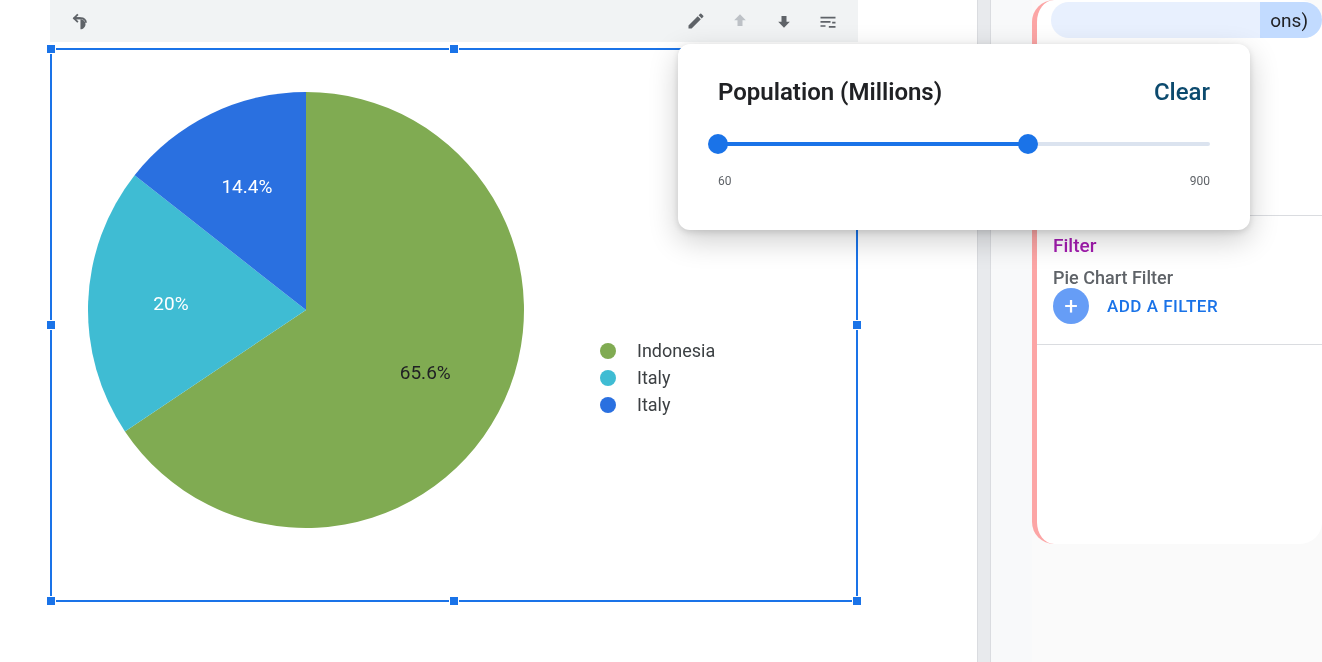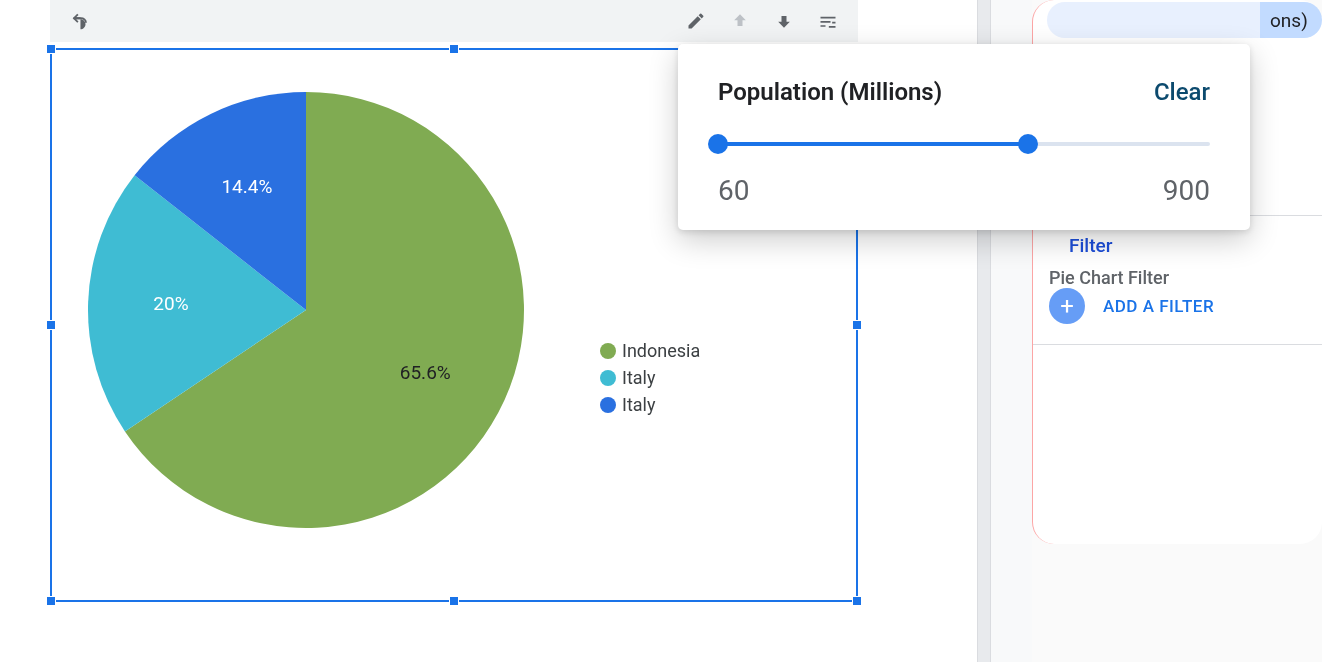--- a/index.html
+++ b/index.html
@@ -75,40 +75,40 @@
   .legend {
     position: absolute;
     left: 548px;
     top: 290px;
     font-size: 18px;
     color: #3c4043;
   }
   .legend-item {
     display: flex;
     align-items: center;
-    gap: 6px;
+    gap: 21px;
     margin-bottom: 6px;
   }
   .swatch {
     width: 16px;
     height: 16px;
     border-radius: 50%;
   }
 
   
   .strip1 { position:absolute; left:977px; top:0; width:14px; height:662px; background:#e8eaed; border-left:1px solid #dadce0; border-right:1px solid #dadce0;}
   .strip2 { position:absolute; left:991px; top:0; width:41px; height:662px; background:#f8f9fa;}
   .sidebar {
     position: absolute;
     left: 1032px;
     top: 0;
     width: 290px;
     height: 544px;
     background: #fff;
-    border-left: 1px solid #fca5a5;
+    border-left: 5px solid #fca5a5;
     border-radius: 22px;
   }
   .chip-row {
     position:absolute;
     top: 0;
     left: 14px;
     right: 0;
     height: 40px;
     display:flex;
     align-items:center;
@@ -127,42 +127,42 @@
     align-items:center;
     padding: 0 14px 0 10px;
     font-size: 19px;
     color: #202124;
     border-radius: 0 18px 18px 0;
     margin-left:-12px;
   }
 
   .section-div { border-top:1px solid #dadce0; }
   .sec { padding: 18px 16px 20px 16px; }
-  .sec-title { font-size: 19px; color:#1d4ed8; font-weight:500; margin-bottom:10px;margin-left:20px; }
+  .sec-title { font-size: 19px; color:#a21caf; font-weight:500; margin-bottom:10px; }
   .sec-sub { font-size: 18px; color:#5f6368; font-weight:500; }
   .addfilter {
     display:flex; align-items:center; gap: 18px; cursor:pointer;
   }
   .addfilter .plus {
     width: 36px; height:36px; border-radius:50%;
     background:#669df6; color:#fff; display:flex; align-items:center; justify-content:center;
     font-size: 24px; font-weight:400;
   }
   .addfilter .txt { color:#1a73e8; font-size:17px; letter-spacing:0.5px; font-weight:500;}
   .opt { font-size: 19px; color:#5f6368; padding: 12px 0; cursor:pointer;}
 
   
   .popover {
     position: absolute;
     left: 678px;
     top: 44px;
     width: 572px;
     height: 186px;
     background: #fff;
-    border-radius: 5px;
+    border-radius: 12px;
     box-shadow: 0 10px 30px rgba(0,0,0,0.20), 0 2px 6px rgba(0,0,0,0.12);
     padding: 34px 40px 0 40px;
   }
   .popover-head {
     display:flex; align-items:center; justify-content:space-between; margin-bottom: 28px;
   }
   .pop-title { font-size: 24px; font-weight:600; color:#202124;}
   .pop-clear { font-size: 24px; font-weight:500; color:#0c4a6e; cursor:pointer;}
   .slider {
     position: relative; height: 20px; margin-bottom: 8px;
@@ -172,21 +172,21 @@
     background:#dbe3ef; border-radius:2px;
   }
   .track-fill {
     position:absolute; left:0; top:50%; height:4px; margin-top:-2px;
     background:#1a73e8; border-radius:2px;
   }
   .thumb {
     position:absolute; top:50%; width:20px; height:20px; margin:-10px 0 0 -10px;
     background:#1a73e8; border-radius:50%; cursor:pointer;
   }
-  .slider-labels { display:flex; justify-content:space-between; font-size:28px; color:#5f6368; margin-top:20px;}
+  .slider-labels { display:flex; justify-content:space-between; font-size:12px; color:#5f6368; margin-top:20px;}
 </style>
 </head>
 <body>
 
 <div class="canvas-area">
 
   <div class="toolbar">
     <div class="tb-btn">
       <svg width="22" height="22" viewBox="0 0 24 24">
           <path fill="currentColor" d="M12.5 8H7.8l2.6-2.6L9 4 4 9l5 5 1.4-1.4L7.8 10h4.7c3 0 5.5 2.5 5.5 5.5S15.5 21 12.5 21v0" stroke="currentColor" stroke-width="0" fill-rule="evenodd"></path>

